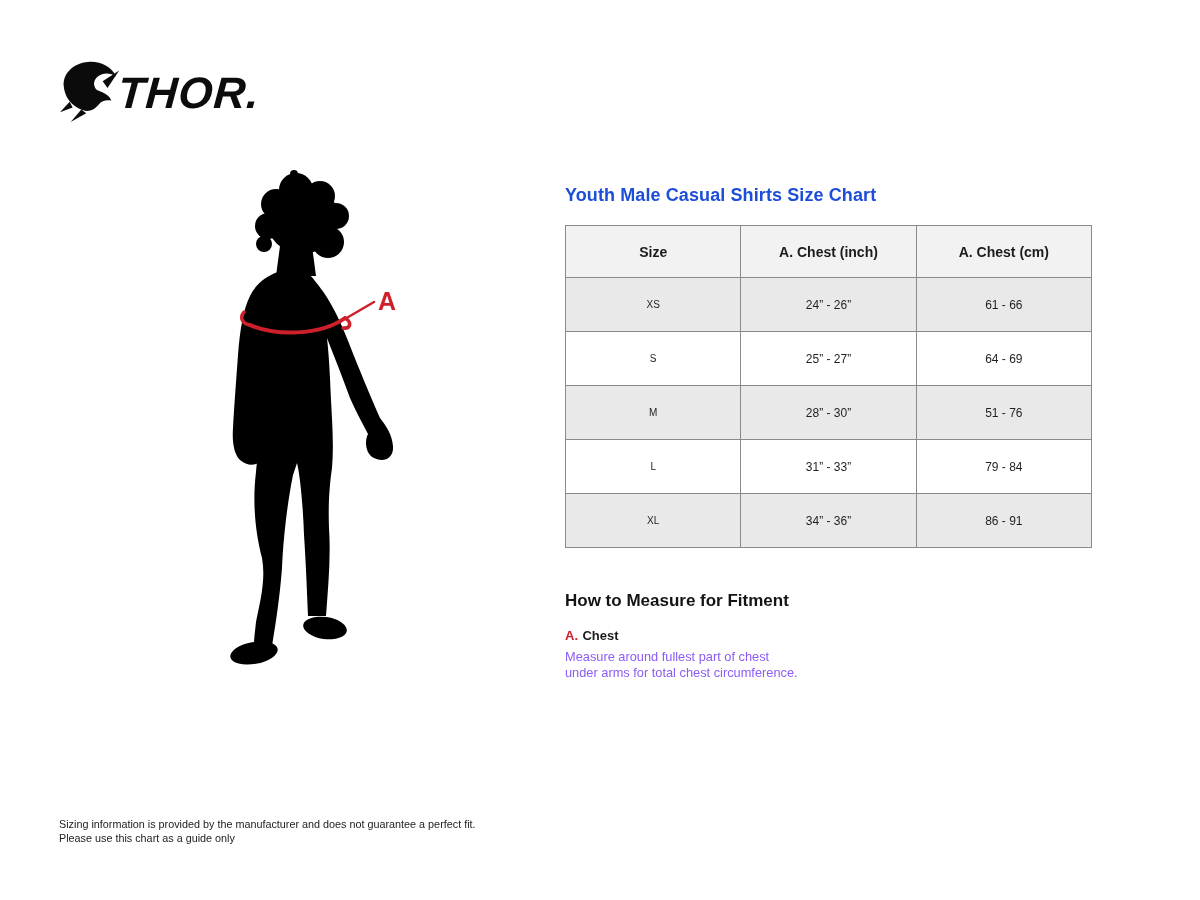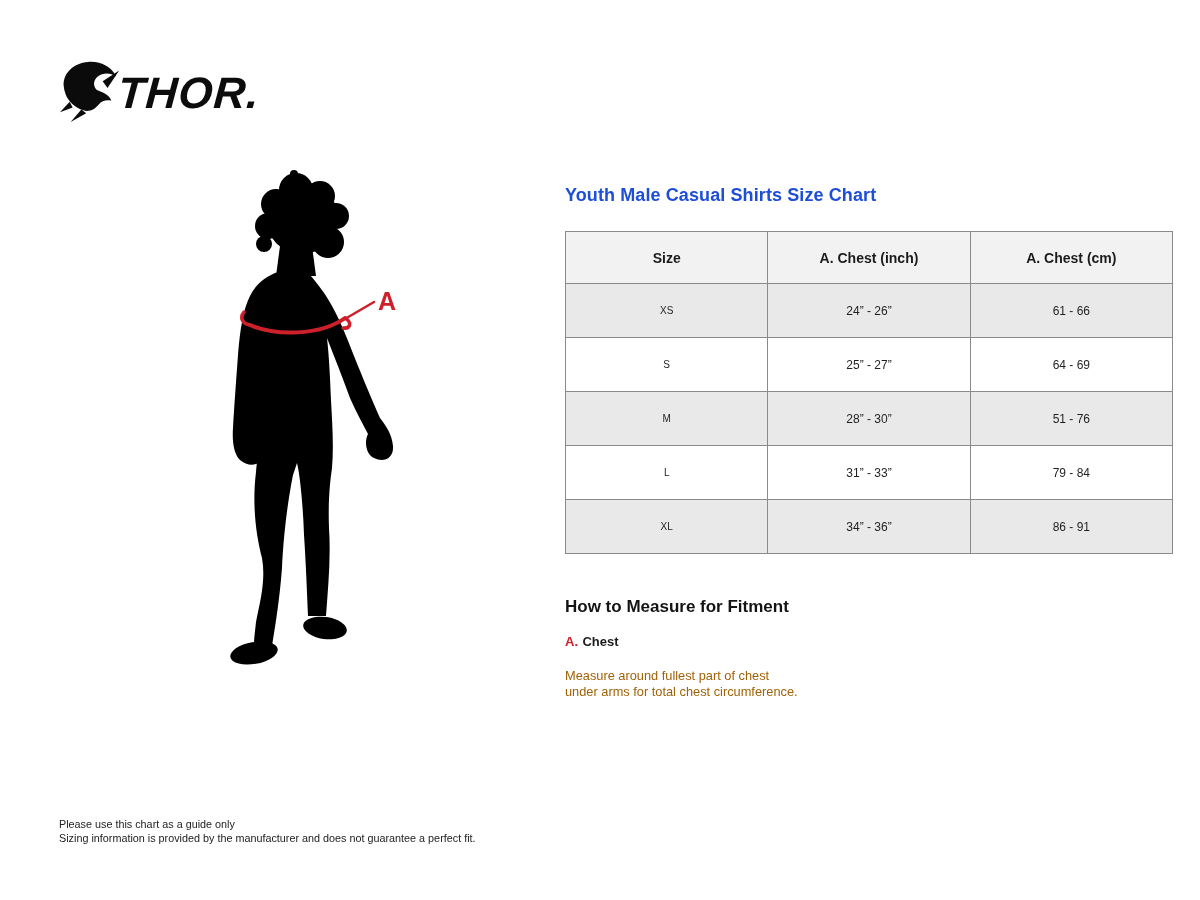--- a/index.html
+++ b/index.html
@@ -16,35 +16,35 @@
   }
 
   
   .figure { position: absolute; left: 210px; top: 160px; width: 220px; height: 560px; }
   .figure svg { width: 100%; height: 100%; display: block; }
 
   
   .content { position: absolute; left: 565px; top: 185px; width: 527px; }
   .chart-title { font-size: 18px; font-weight: bold; color: #1d4ed8; letter-spacing: 0.1px; }
 
-  table.size-table { border-collapse: collapse; width: 608px; margin-top: 25px; table-layout: fixed; }
+  table.size-table { border-collapse: collapse; width: 527px; margin-top: 19px; table-layout: fixed; }
   table.size-table th, table.size-table td {
     border: 1.5px solid #8a8a8a; text-align: center; vertical-align: middle;
   }
   table.size-table th { height: 52px; font-size: 14px; font-weight: bold; background: #f2f2f2; color: #1b1b1b; }
   table.size-table td { height: 54px; font-size: 12px; color: #1f1f1f; background: #ffffff; }
   table.size-table td.size-cell { font-weight: normal; font-size: 10px; }
   table.size-table tr.stripe td { background: #e9e9e9; }
 
   .measure { margin-top: 43px; }
   .measure-heading { font-size: 17px; font-weight: bold; color: #141414; }
   .measure-item { margin-top: 15px; }
   .measure-key { color: #ce202a; font-weight: bold; font-size: 13px; }
   .measure-name { color: #1b1b1b; font-weight: bold; font-size: 13px; }
-  .measure-desc { margin-top: 18px; font-size: 12.8px; line-height: 1.28; color: #a16207; max-width: 238px; }
+  .measure-desc { margin-top: 5px; font-size: 12.8px; line-height: 1.28; color: #8b5cf6; max-width: 238px; }
 
   
   .footer { position: absolute; left: 59px; top: 817px; font-size: 10.8px; line-height: 1.3; color: #222; }
 </style>
 </head>
 <body>
 
 <div class="logo">
   <svg class="logo-icon" viewBox="0 0 70 66" aria-hidden="true">
     <g fill="#0b0b0b">
@@ -163,15 +163,15 @@
     <div class="measure-heading">How to Measure for Fitment</div>
     <div class="measure-item">
       <span class="measure-key">A.</span>
       <span class="measure-name">Chest</span>
       <div class="measure-desc">Measure around fullest part of chest under arms for total chest circumference.</div>
     </div>
   </div>
 </div>
 
 <div class="footer">
+  <div>Sizing information is provided by the manufacturer and does not guarantee a perfect fit.</div>
   <div>Please use this chart as a guide only</div>
-  <div>Sizing information is provided by the manufacturer and does not guarantee a perfect fit.</div>
 </div>
 
 </body></html>

